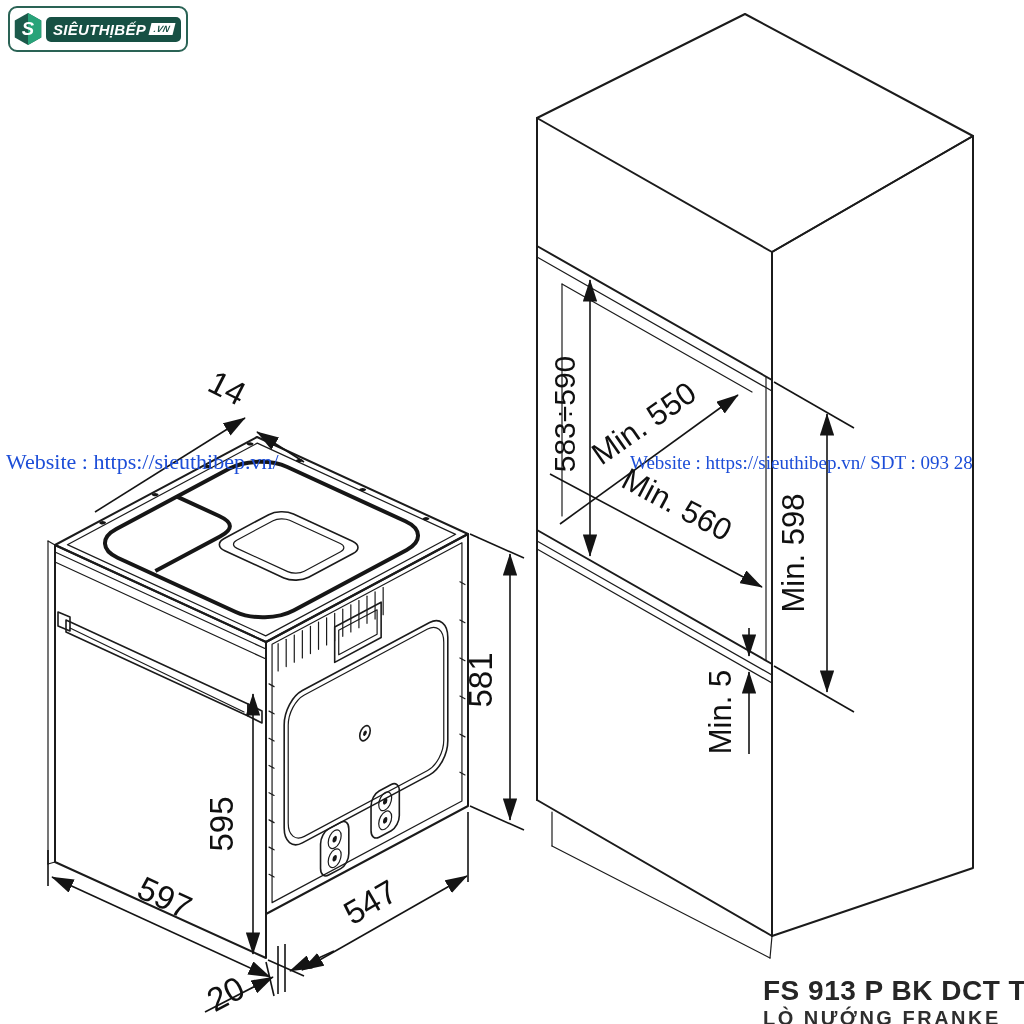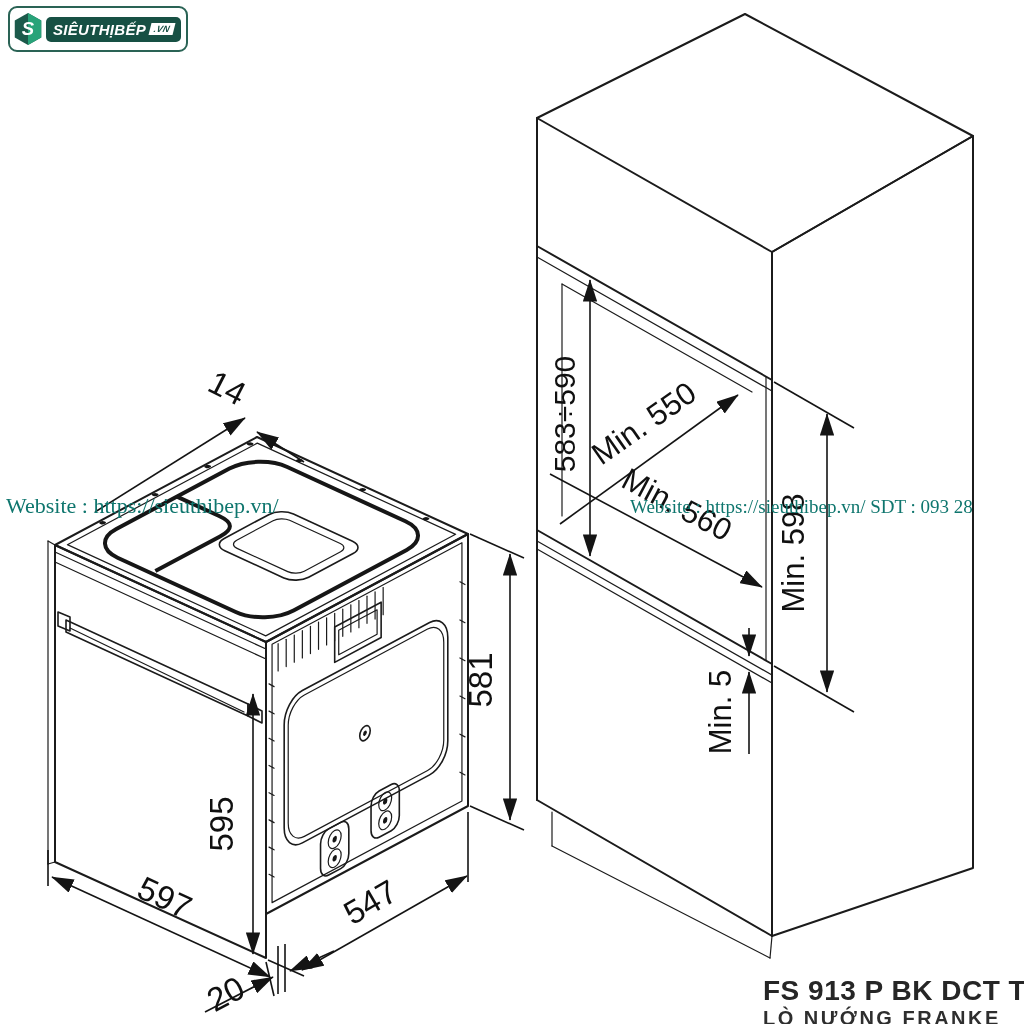--- a/index.html
+++ b/index.html
@@ -7,21 +7,21 @@
           font-family:"Liberation Sans",sans-serif;}
   
   .logo{position:absolute;left:8px;top:6px;height:38px;display:flex;align-items:center;gap:3px;
         background:#fff;border:2px solid #2a6355;border-radius:9px;padding:2px 5px 2px 3px;box-sizing:content-box;}
   .logo-hex{width:30px;height:34px;flex:0 0 auto;}
   .logo-panel{background:#175044;color:#fff;border-radius:5px;padding:4px 7px;display:flex;align-items:center;gap:4px;
               font-style:italic;font-weight:bold;font-size:15px;letter-spacing:.3px;white-space:nowrap;}
   .logo-badge{background:#fff;color:#175044;font-size:9px;padding:2px 4px 1px 4px;transform:skewX(-14deg);
               font-style:italic;font-weight:bold;line-height:1;}
   
-  .wm{position:absolute;font-family:"Liberation Serif",serif;color:#0f766e;white-space:nowrap;margin-top:44px;}
+  .wm{position:absolute;font-family:"Liberation Serif",serif;color:#1d4ed8;white-space:nowrap;}
   #wm-left{left:6px;top:449px;font-size:22px;display:flex;gap:30px;}
   #wm-right{left:630px;top:452px;font-size:19px;}
   
   .prod{position:absolute;left:763px;color:#2e2e2e;font-weight:bold;white-space:nowrap;}
   #prod-name{top:1007px;font-size:20px;letter-spacing:2.5px;}
   #prod-model{top:975px;font-size:28px;letter-spacing:.5px;color:#262626;}
   
   svg#drawing{position:absolute;left:0;top:0;}
   .ln{stroke:#1b1b1b;fill:none;stroke-width:2;stroke-linejoin:round;stroke-linecap:round;}
   .thin{stroke-width:1.2;}

